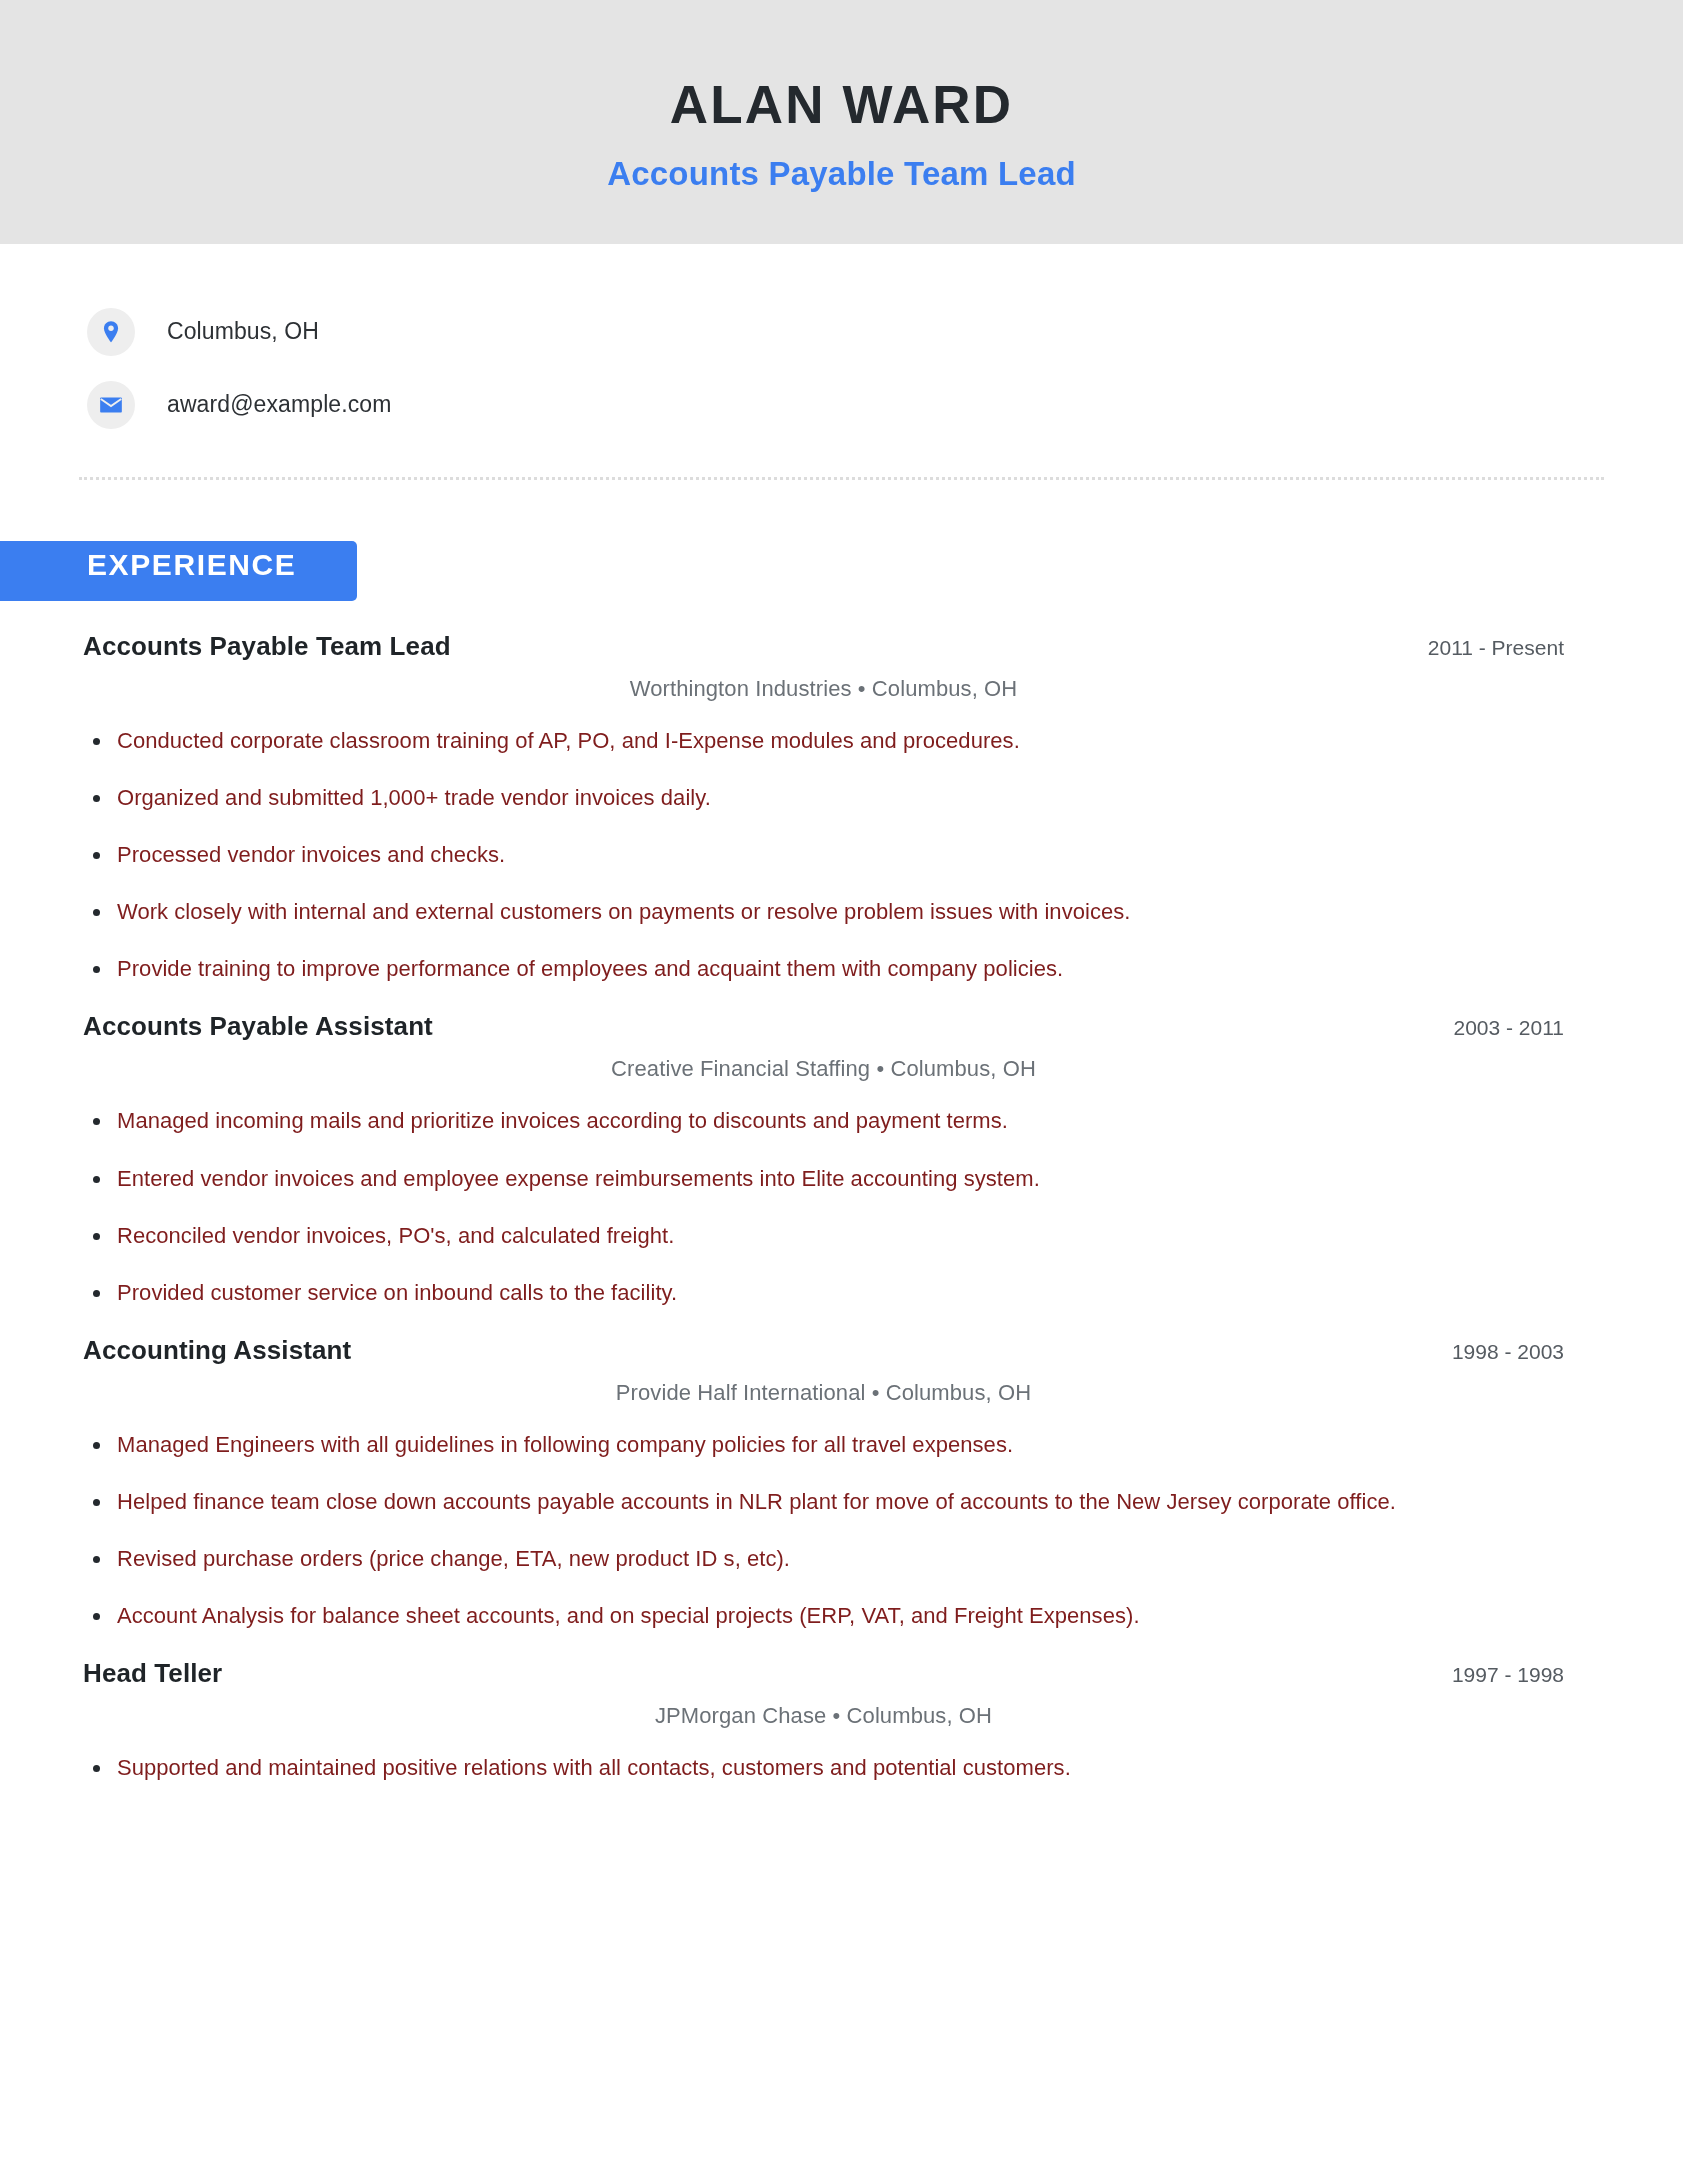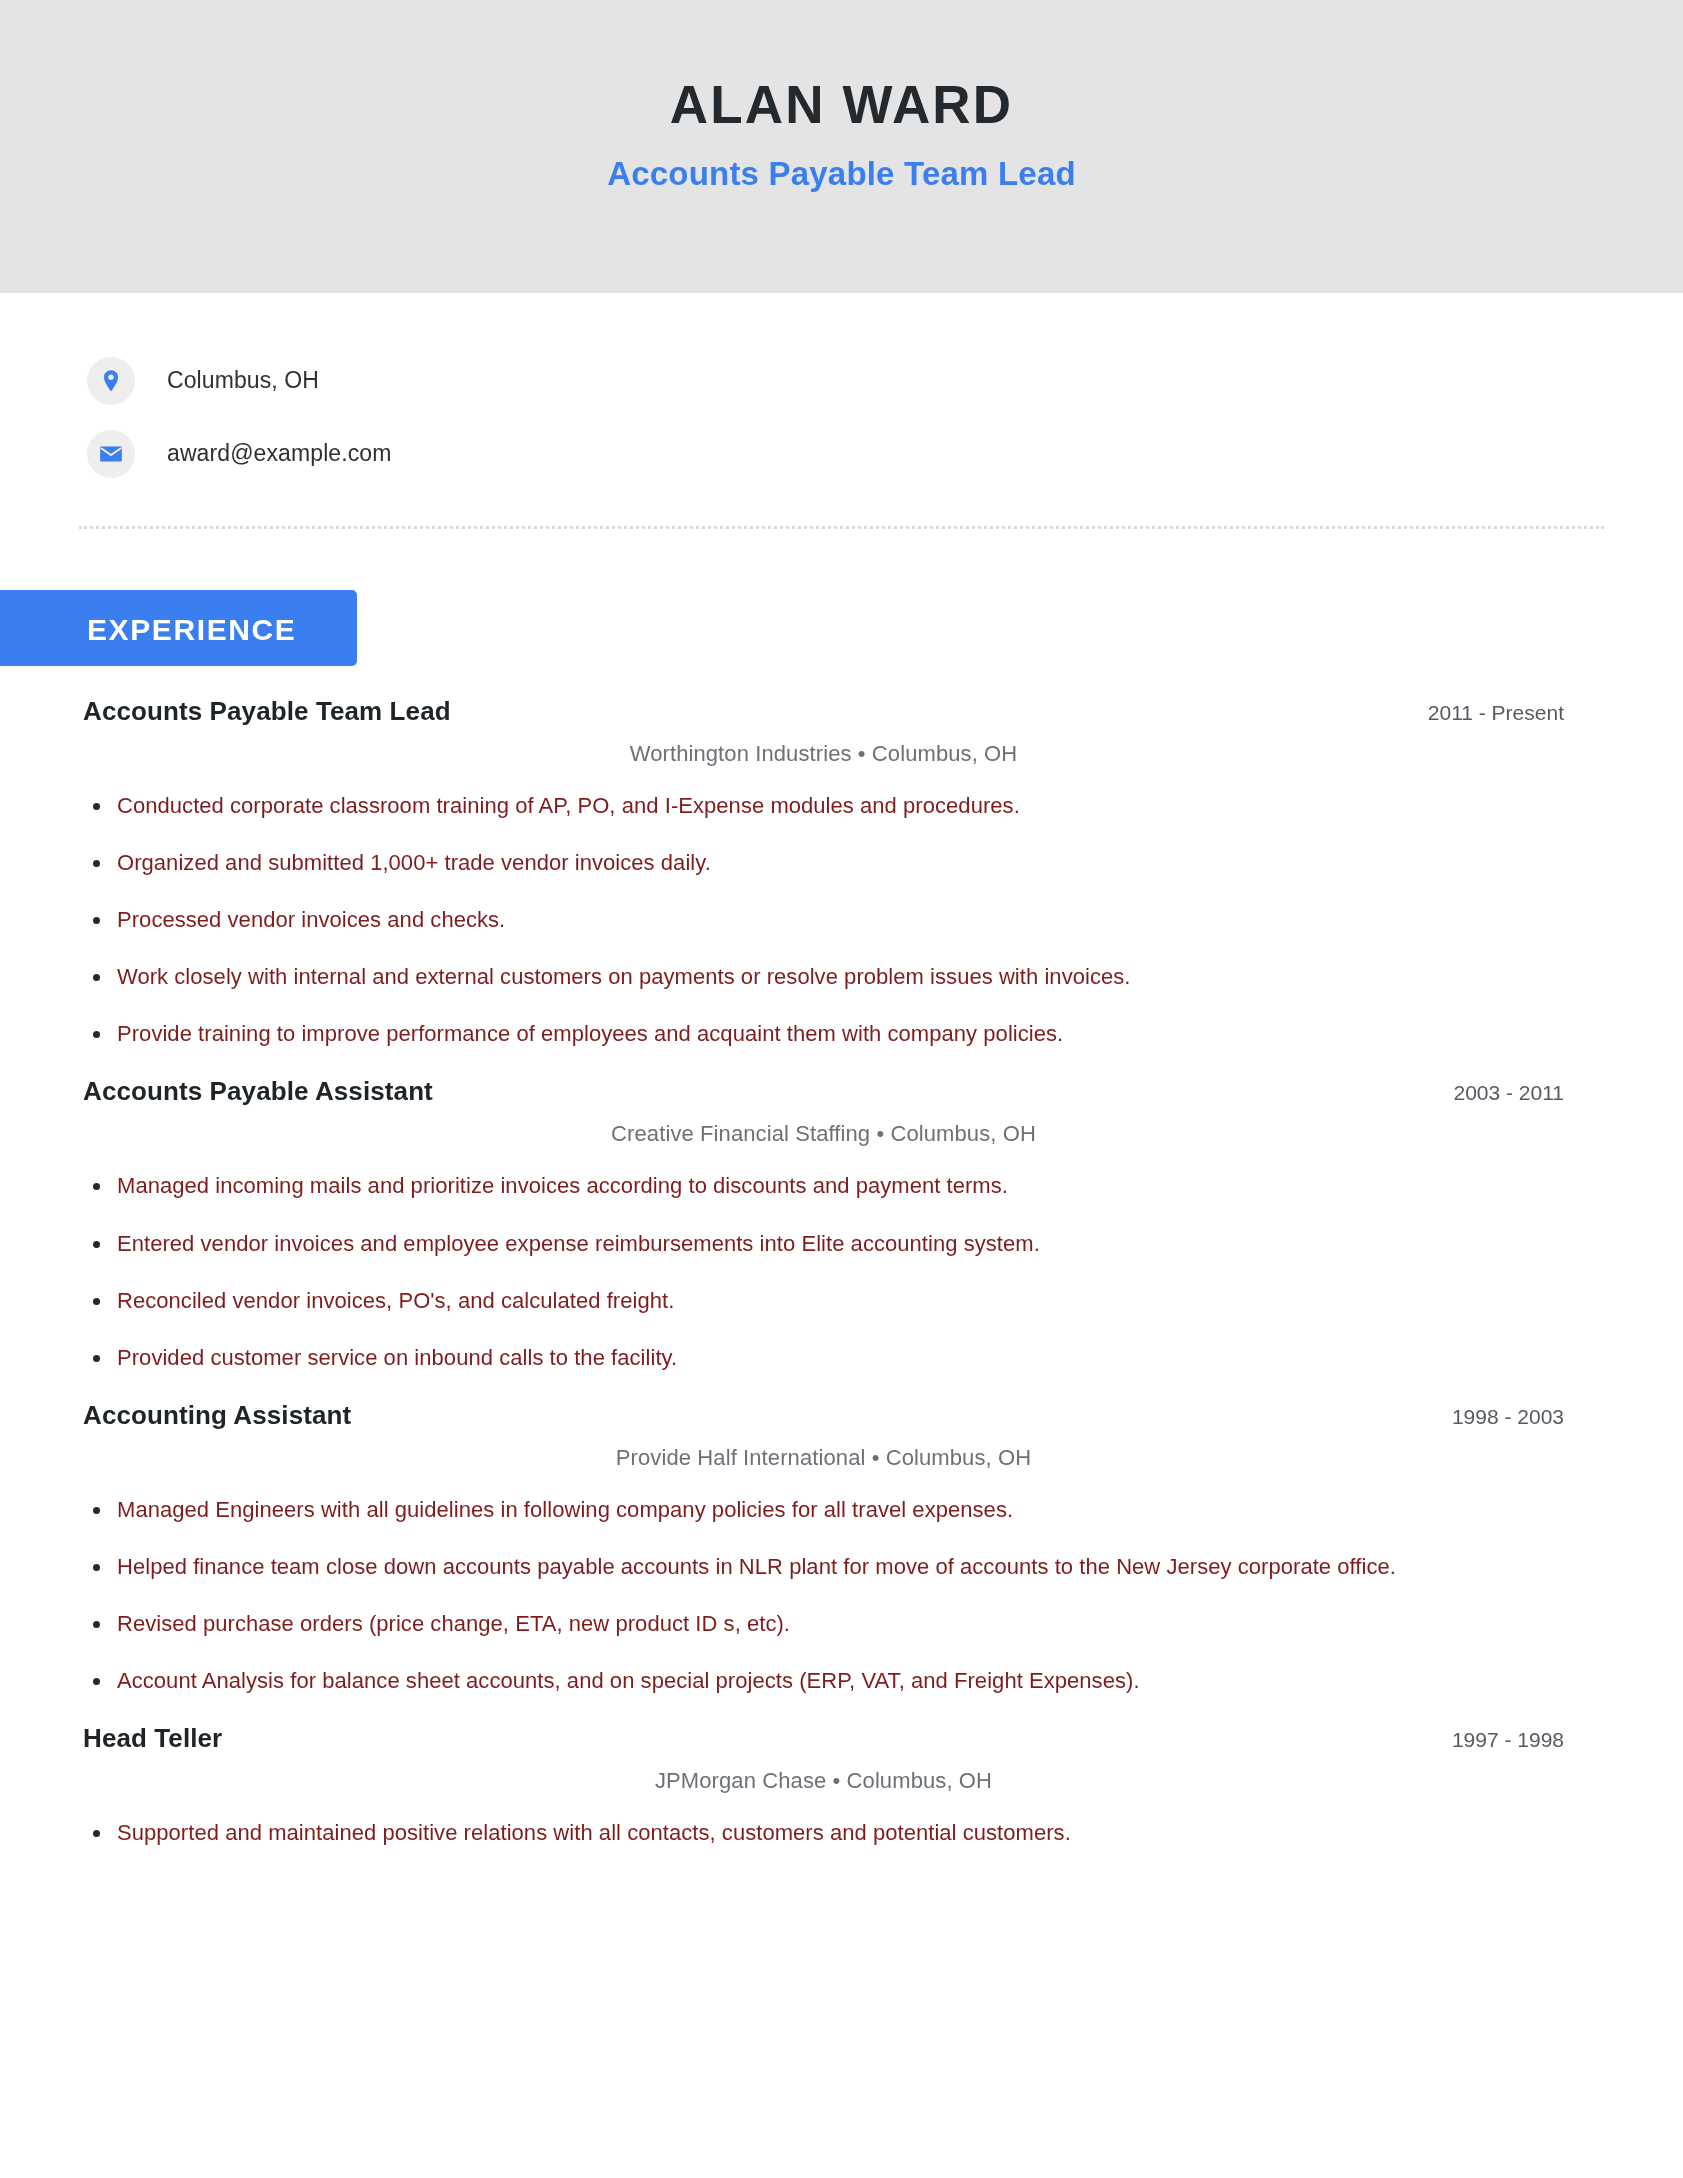--- a/index.html
+++ b/index.html
@@ -16,21 +16,21 @@
     position: relative;
     width: 1683px;
     height: 2178px;
     background: #ffffff;
     overflow: hidden;
   }
 
   
   .header-band {
     width: 1683px;
-    height: 293px;
+    height: 244px;
     background: #e4e4e4;
     display: flex;
     flex-direction: column;
     align-items: center;
     justify-content: flex-start;
     padding-top: 77px;
   }
 
   .full-name {
     font-size: 53px;
@@ -90,21 +90,21 @@
 
   
   .section-banner {
     margin-top: 61px;
     display: inline-block;
     background: #3b7ef0;
     color: #ffffff;
     font-size: 30px;
     font-weight: 700;
     letter-spacing: 1.6px;
-    padding: 23px 61px 19px 87px;
+    padding: 7px 61px 19px 87px;
     border-radius: 0 5px 5px 0;
   }
 
   
   .experience {
     padding: 0 119px 0 83px;
     margin-top: 30px;
   }
 
   .job { }

